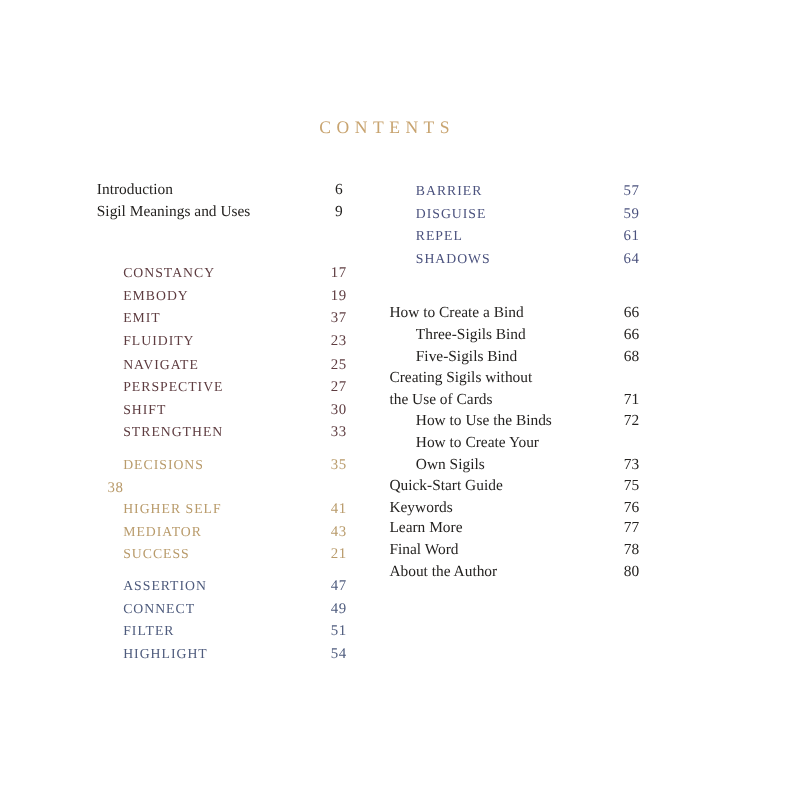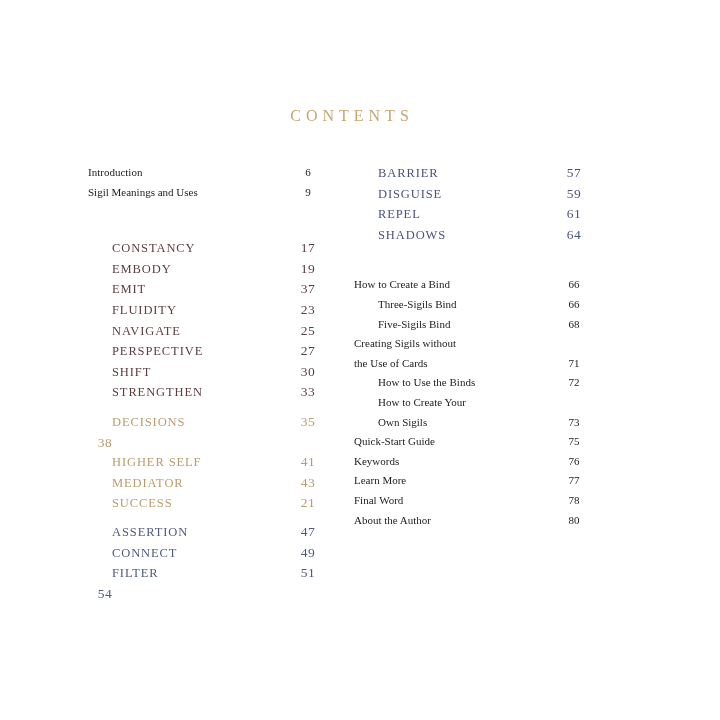--- a/index.html
+++ b/index.html
@@ -41,21 +41,21 @@
   .group { margin: 0; }
   .col-left  .group:nth-of-type(2) { margin-top: 36px; }
   .col-left  .group:nth-of-type(3) { margin-top: 9px; }
   .col-left  .group:nth-of-type(4) { margin-top: 8px; }
   .col-right .group:nth-of-type(2) { margin-top: 30px; }
 
   .row {
     display: flex;
     align-items: baseline;
     line-height: 19.6px;
-    font-size: 11px;
+    font-size: 14px;
   }
   .row .lab { flex: 1 1 auto; white-space: nowrap; }
   .row .pg  { flex: 0 0 34px; text-align: center; }
   .row.ind .lab { padding-left: 24px; }
 
   .v-maroon, .v-tan, .v-blue, .v-blue2 {
     font-size: 12.5px;
     letter-spacing: 0.9px;
   }
   .v-maroon, .v-maroon .pg { color: var(--maroon, #5e3c40); }
@@ -146,20 +146,21 @@
         </div>
         <div class="row v-blue ind">
           <span class="lab">CONNECT</span>
           <span class="pg">49</span>
         </div>
         <div class="row v-blue ind">
           <span class="lab">FILTER</span>
           <span class="pg">51</span>
         </div>
         <div class="row v-blue ind">
+          <span class="lab">HIGHLIGHT</span>
           <span class="pg">54</span>
         </div>
       </div>
     </div>
   <div class="col col-right">
       <div class="group">
         <div class="row v-blue2 ind">
           <span class="lab">BARRIER</span>
           <span class="pg">57</span>
         </div>

